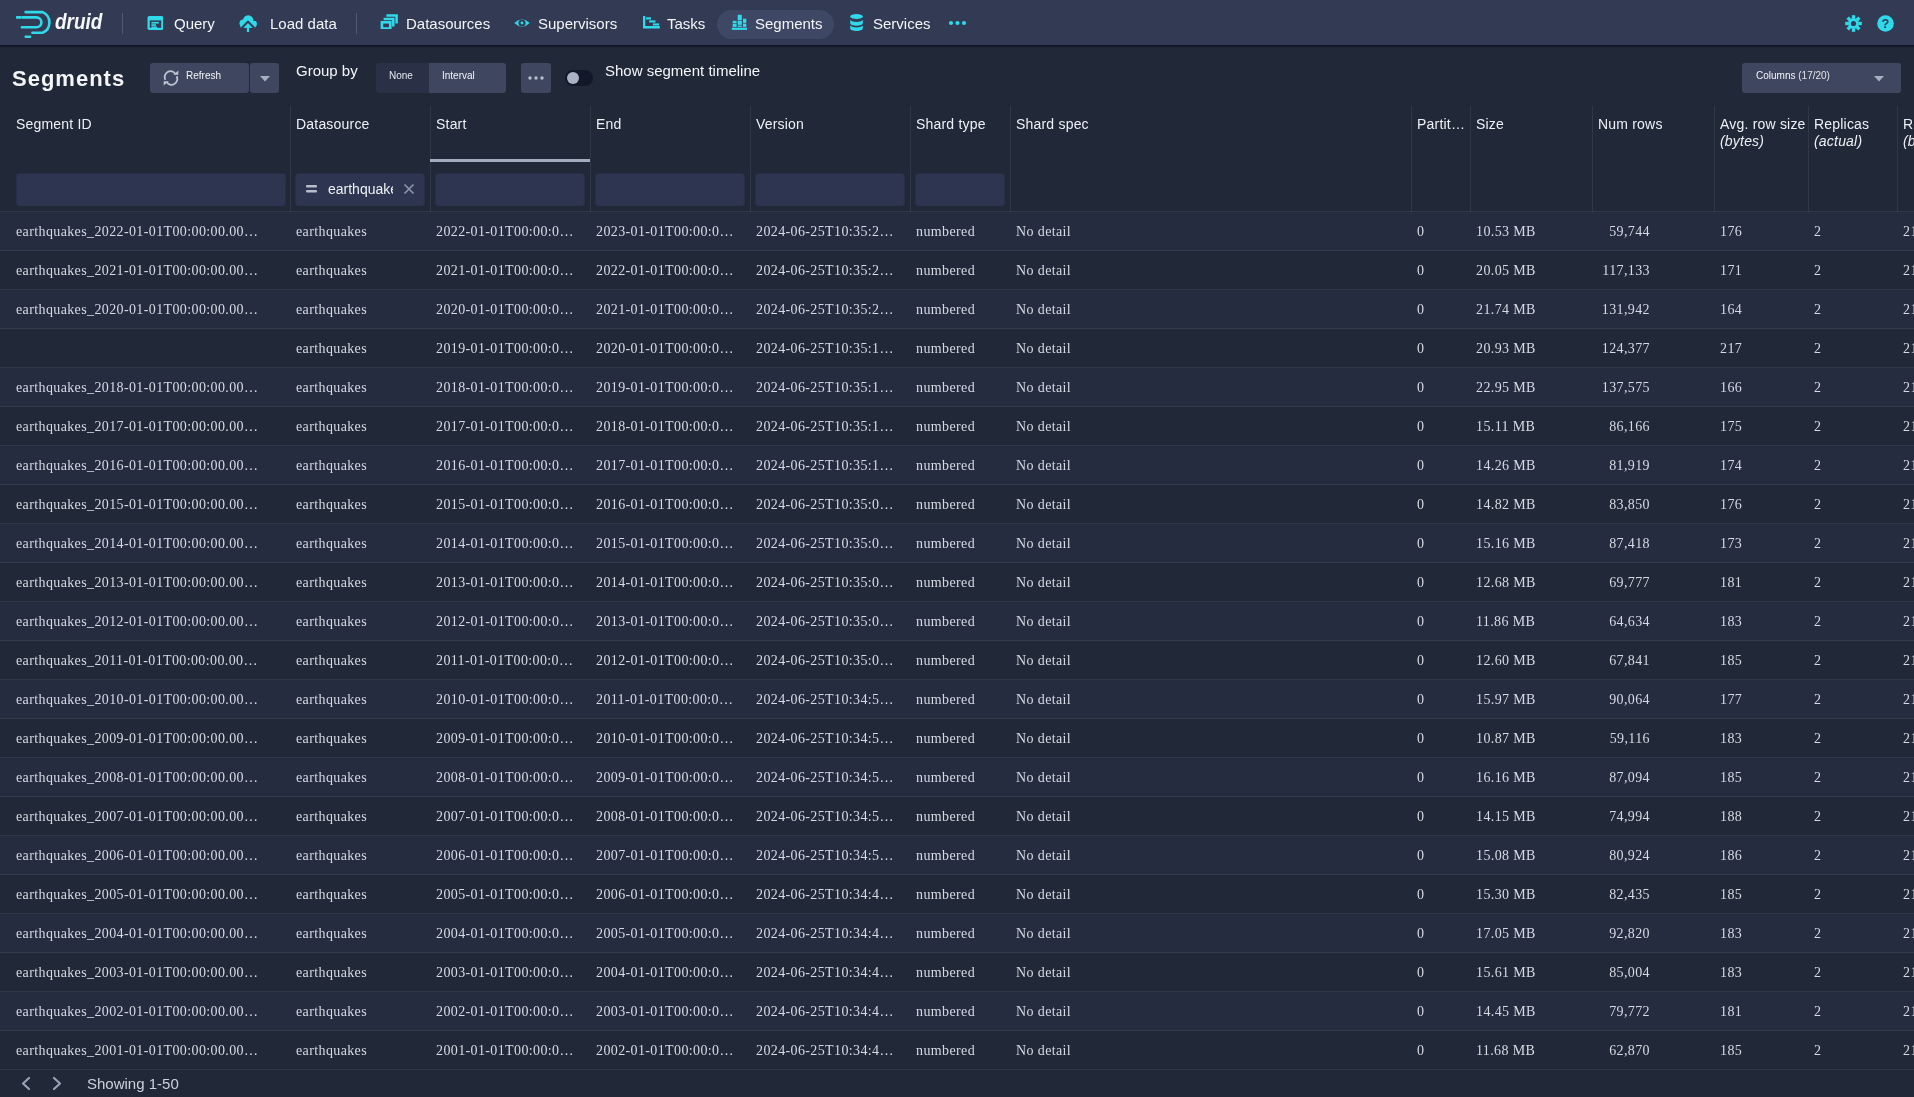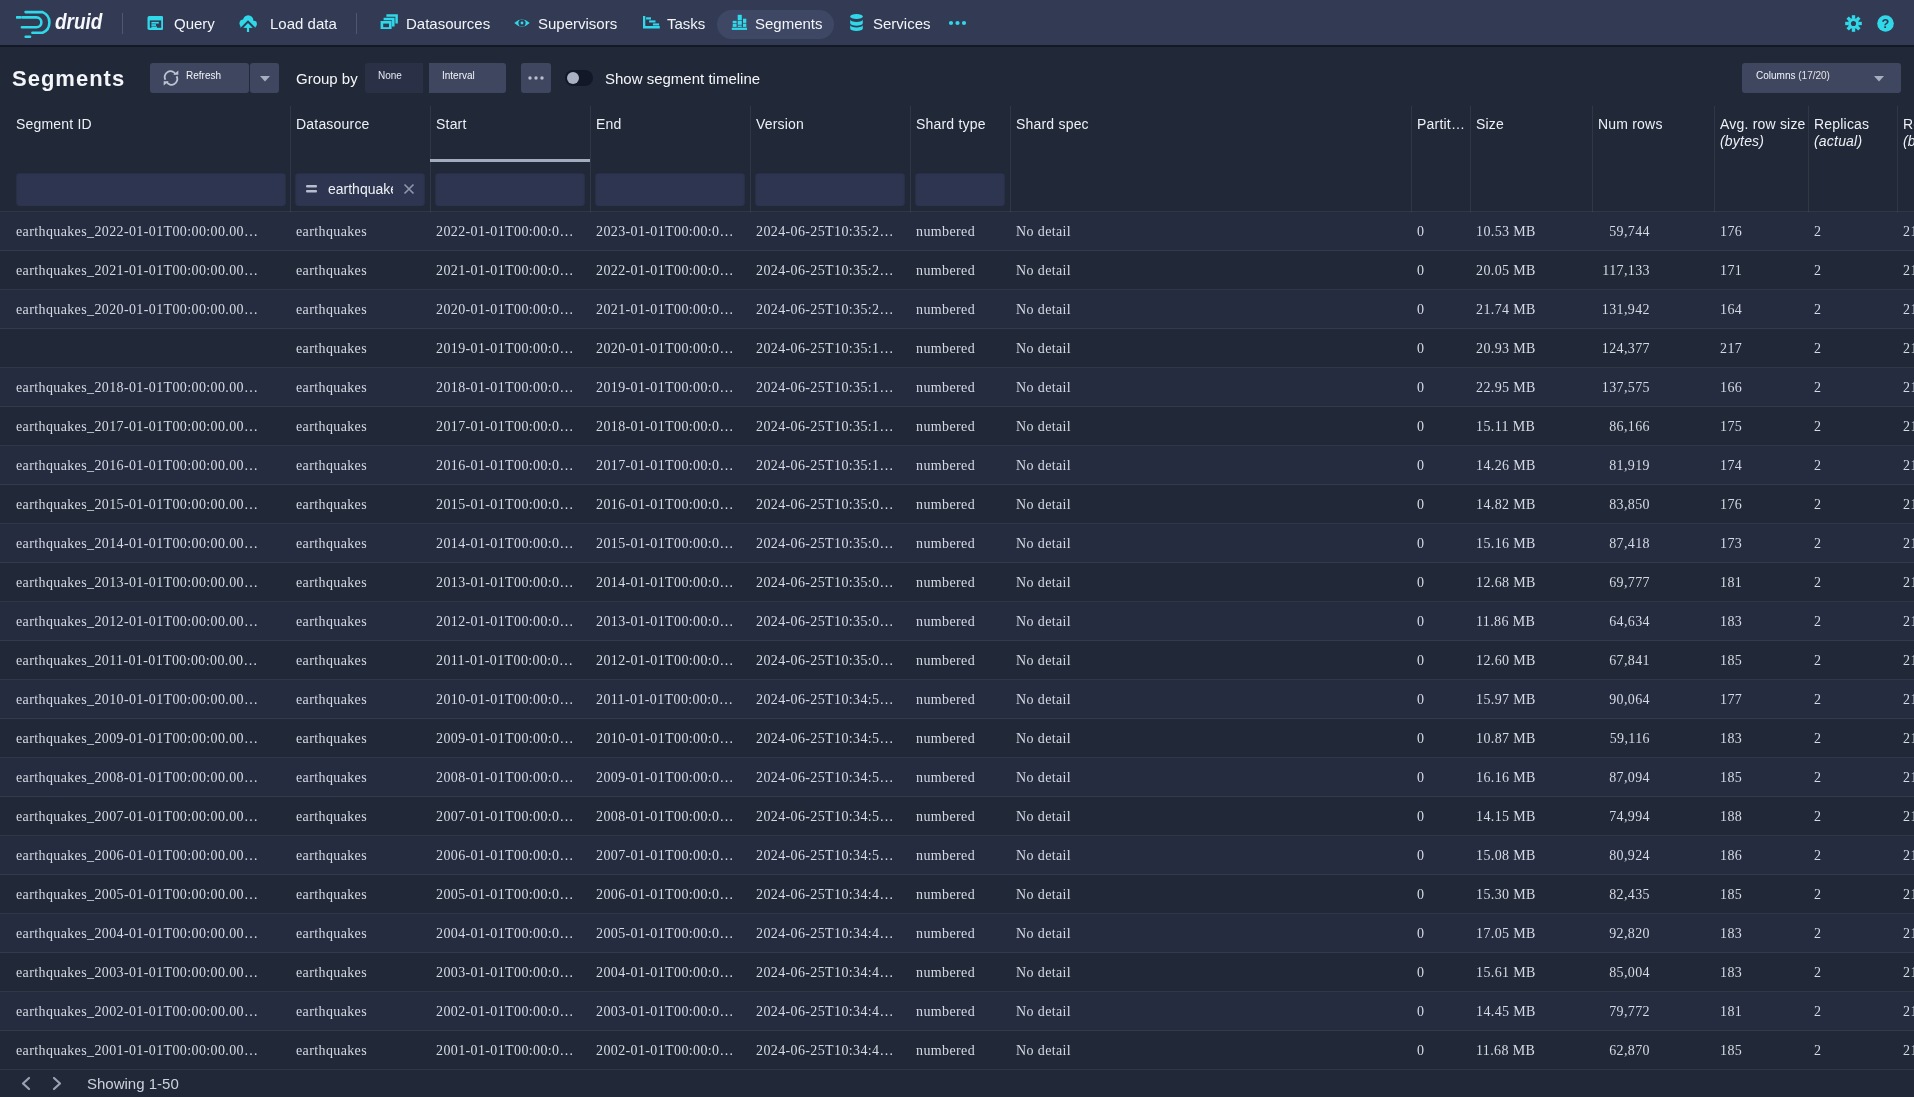--- a/index.html
+++ b/index.html
@@ -9,21 +9,21 @@
   border-bottom:2px solid #141927; }
 .navtxt { position:absolute; top:14px; font-size:15px; line-height:19px; color:#f3f5f9; }
 .vsep { position:absolute; top:13px; width:1px; height:21px; background:#4e5872; }
 .pill { position:absolute; left:717px; top:10px; width:117px; height:29px; border-radius:15px;
   background:#3e4763; }
 #toolbar { position:absolute; left:0; top:0; width:1914px; height:0; }
 .title { position:absolute; left:12px; top:66px; font-size:22px; font-weight:700; color:#f3f5f9; letter-spacing:1px;}
 .btn { position:absolute; top:63px; height:30px; background:#3f4760; border-radius:3px;
   color:#f3f5f9; font-size:10px;text-align:right; }
 .btn .lbl { position:absolute; top:7px; }
-.tlabel { position:absolute; top:70px; font-size:15px; color:#f3f5f9; }
+.tlabel { position:absolute; top:62px; font-size:15px; color:#f3f5f9; }
 
 #table { position:absolute; left:0; top:106px; width:1914px; }
 .hcell { position:absolute; top:0; height:56px; font-size:14px; color:#edf0f6; letter-spacing:0.2px; }
 .hcell .l1 { position:absolute; top:10px; white-space:nowrap; }
 .hcell .l2 { position:absolute; top:27px; font-style:italic; white-space:nowrap; }
 .vline { position:absolute; width:1px; background:rgba(255,255,255,0.07); top:0; }
 .finput { position:absolute; top:10px; height:34px; background:#2d3550; border-radius:3px;
   box-shadow: inset 0 1px 2px rgba(0,0,0,0.35); }
 .row { position:relative; width:1914px; height:39px; border-bottom:1px solid rgba(255,255,255,0.07);font-family:Liberation Serif, serif; }
 .row.odd { background:#252c3f; }
@@ -129,21 +129,21 @@
         <path fill="#bcc3d1" d="M5.8 11.2 L0.7 11.2 L0.7 15.6 Z"></path>
       </svg>
       <span class="lbl" style="left:36px">Refresh</span>
     </div>
     <div class="btn" style="left:250px;width:29px;">
       <svg class="abs" style="left:9px;top:12px" width="12" height="7" viewBox="0 0 12 7">
         <path fill="#a7aec2" d="M1 1 h10 L6 6.6 Z"></path>
       </svg>
     </div>
     <div class="tlabel" style="left:296px">Group by</div>
-    <div class="btn" style="left:365px;width:58px;background:#2a3147;border-radius:3px 0 0 3px;">
+    <div class="btn" style="left:376px;width:58px;background:#2a3147;border-radius:3px 0 0 3px;">
       <span class="lbl" style="left:13px;color:#e4e8f0">None</span>
     </div>
     <div class="btn" style="left:429px;width:77px;border-radius:0 3px 3px 0;">
       <span class="lbl" style="left:13px">Interval</span>
     </div>
     <div class="btn" style="left:521px;width:30px;">
       <svg class="abs" style="left:7px;top:13px" width="16" height="4" viewBox="0 0 16 4">
         <circle cx="2" cy="2" r="1.7" fill="#b9bfcd"></circle>
         <circle cx="8" cy="2" r="1.7" fill="#b9bfcd"></circle>
         <circle cx="14" cy="2" r="1.7" fill="#b9bfcd"></circle>

